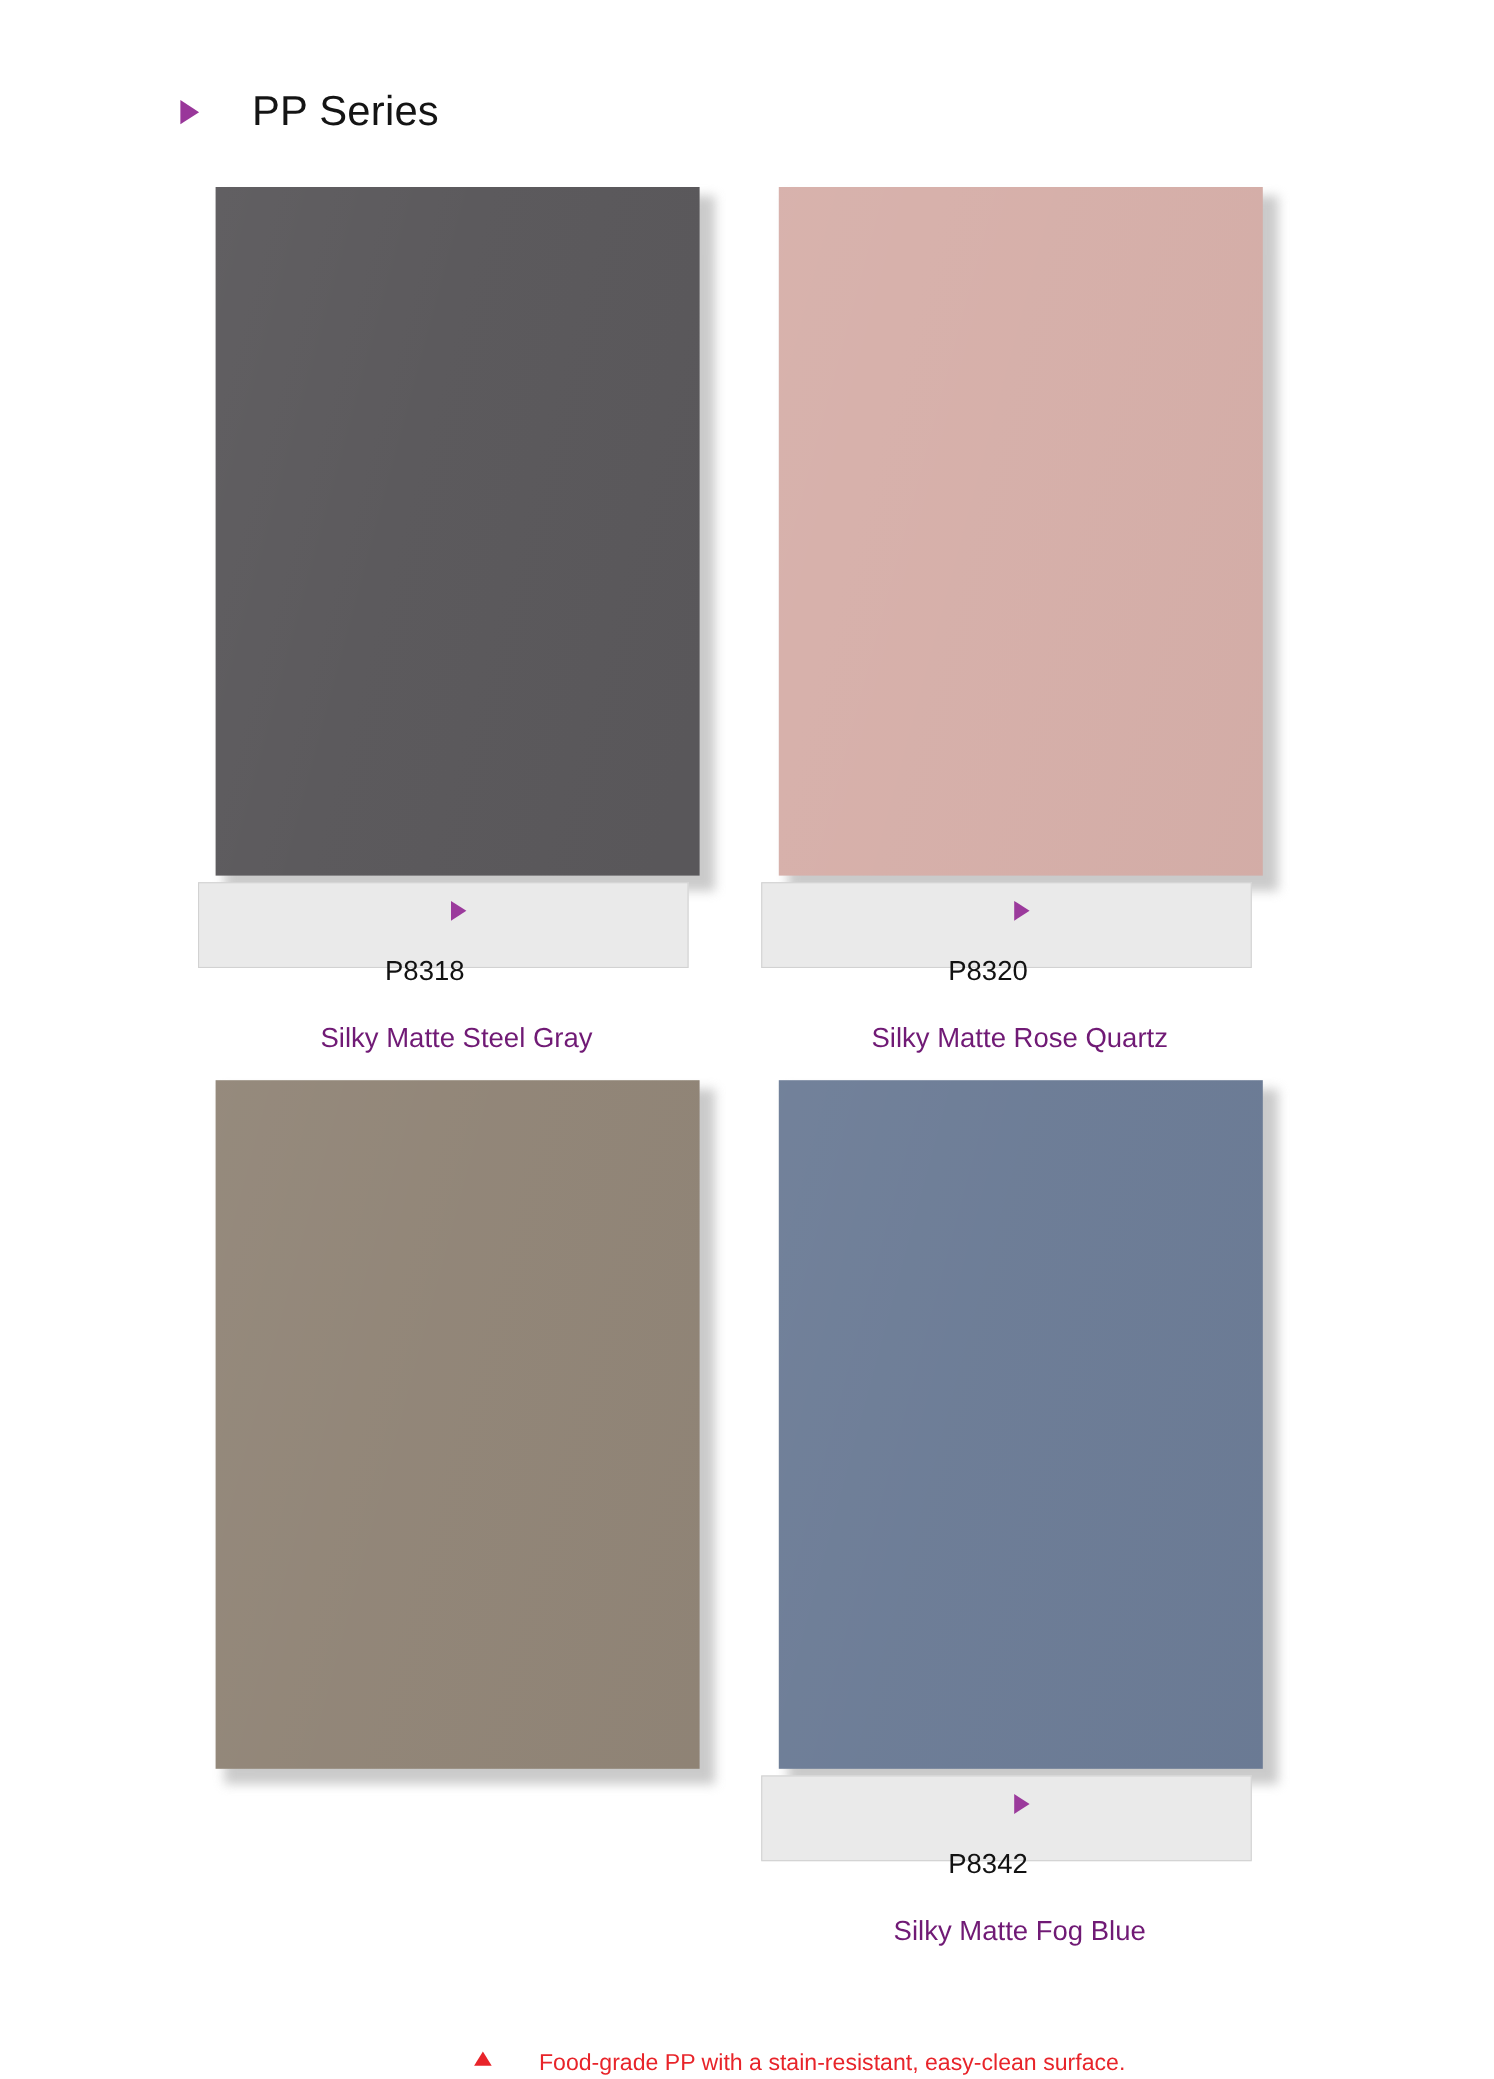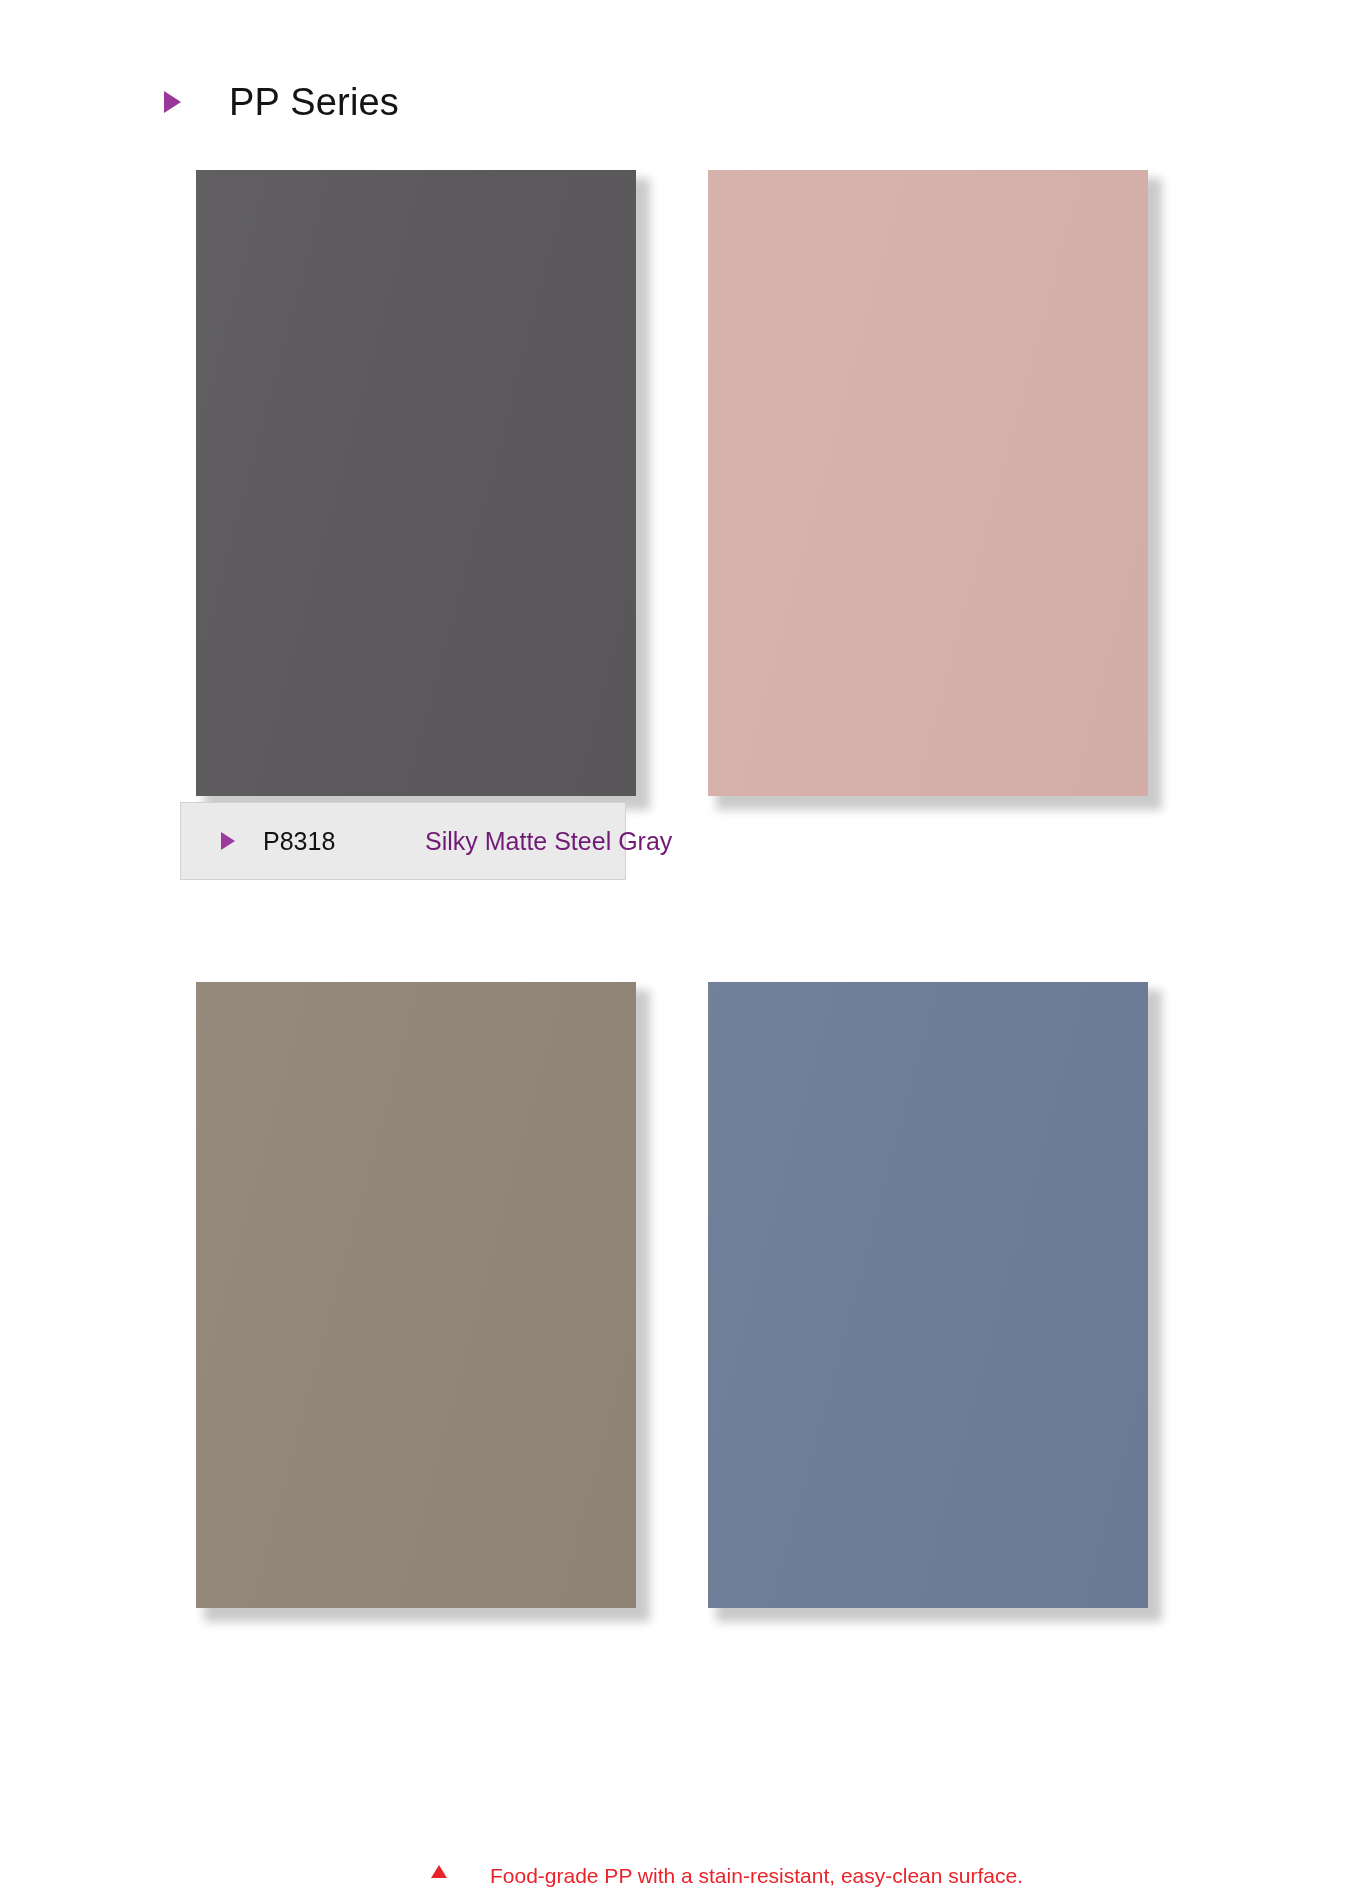--- a/index.html
+++ b/index.html
@@ -106,20 +106,21 @@
   .label-bar {
     position: relative;
     width: 446px;
     height: 78px;
     margin-top: 14px;
     background: #eaeaea;
     border: 1px solid #d2d2d2;
     display: flex;
     align-items: center;
     padding-left: 24px;
+    flex-direction: column;
   }
 
   .label-tri {
     width: 0;
     height: 0;
     border-top: 9px solid transparent;
     border-bottom: 9px solid transparent;
     border-left: 14px solid #9B3A9C;
     flex: 0 0 auto;
     margin-right: 12px;
@@ -188,33 +189,43 @@
         <span class="label-code">P8318</span>
         <span class="label-name">Silky Matte Steel Gray</span>
       </div>
     </div>
 
     <div class="card">
       <div class="chip-wrap">
         <div class="chip-shadow"></div>
         <div class="chip" style="background-color: rgb(214, 175, 169);"></div>
       </div>
+      <div class="label-bar">
+        <span class="label-tri"></span>
+        <span class="label-code">P8320</span>
+        <span class="label-name">Silky Matte Rose Quartz</span>
+      </div>
     </div>
 
     <div class="card">
       <div class="chip-wrap">
         <div class="chip-shadow"></div>
         <div class="chip" style="background-color: rgb(145, 133, 119);"></div>
       </div>
     </div>
 
     <div class="card">
       <div class="chip-wrap">
         <div class="chip-shadow"></div>
         <div class="chip" style="background-color: rgb(108, 124, 150);"></div>
+      </div>
+      <div class="label-bar">
+        <span class="label-tri"></span>
+        <span class="label-code">P8342</span>
+        <span class="label-name">Silky Matte Fog Blue</span>
       </div>
     </div>
 
   </div>
 
   <div class="footnote">
     <span class="tri-up"></span>
     <span class="footnote-text">Food-grade PP with a stain-resistant, easy-clean surface.</span>
   </div>
 

